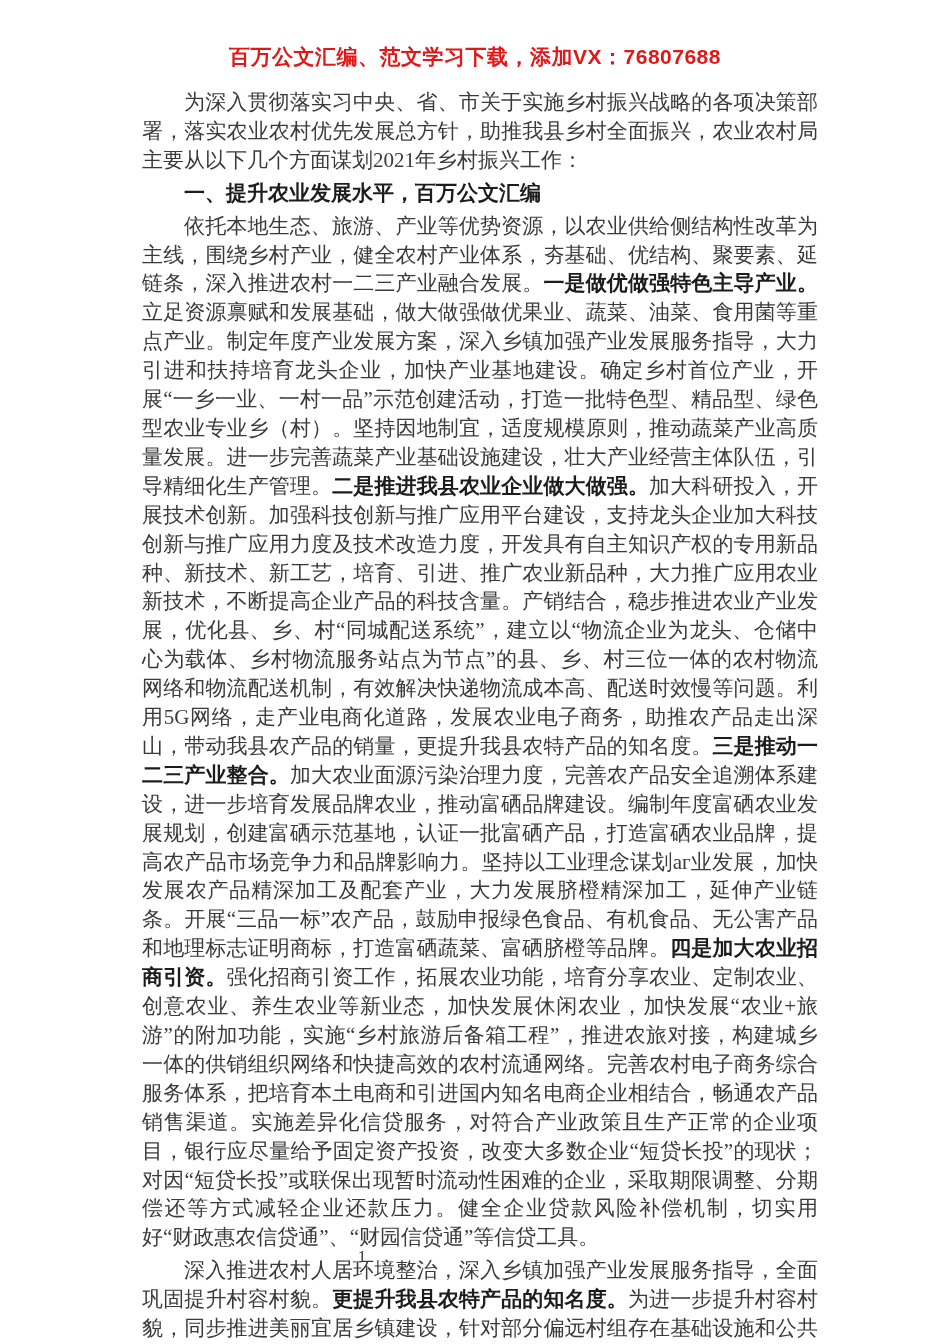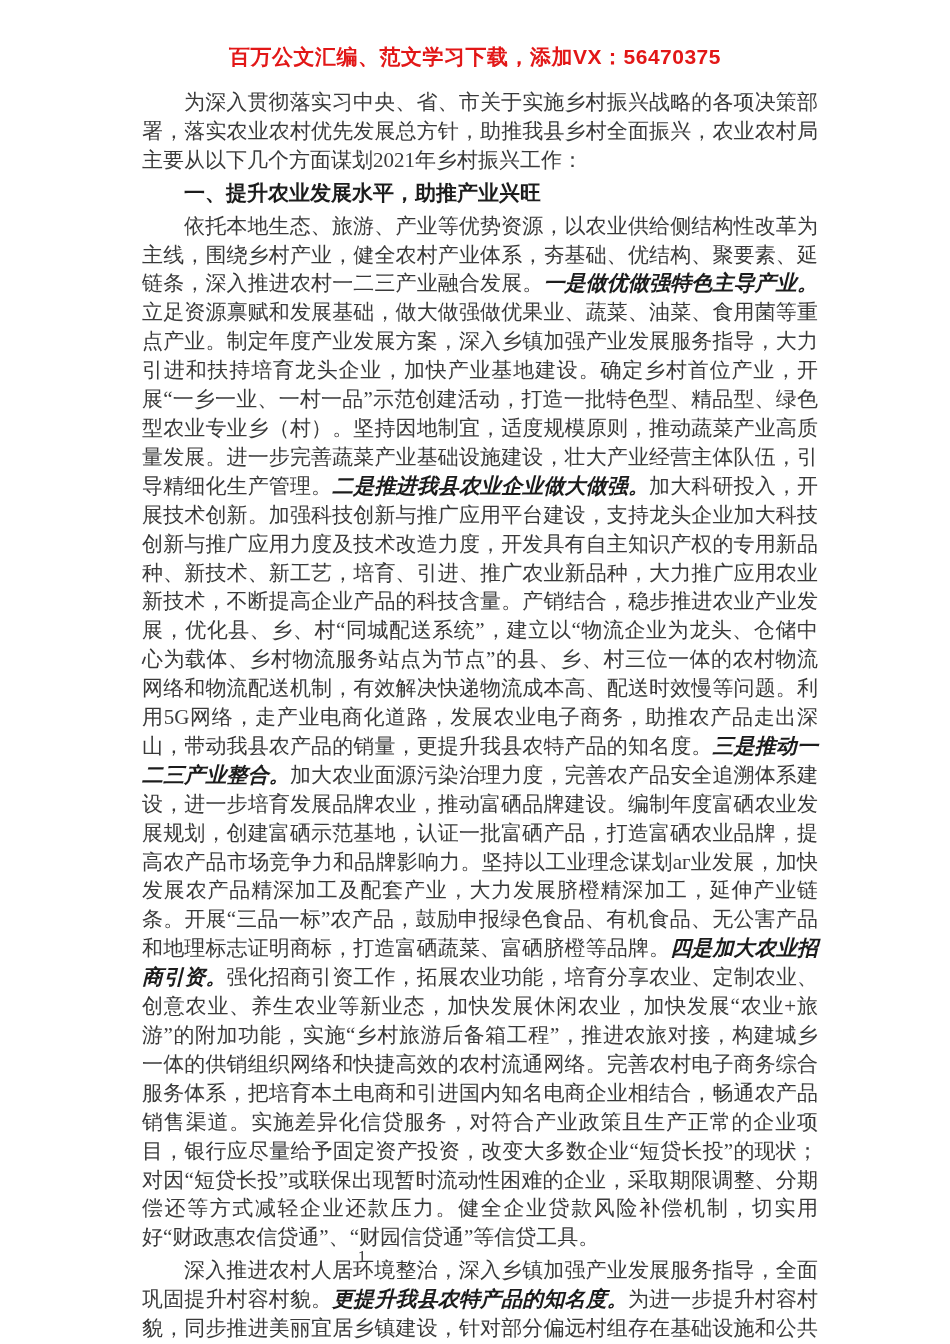--- a/index.html
+++ b/index.html
@@ -30,44 +30,44 @@
     left: 138px;
     width: 684px;
     font-size: 21px;
     line-height: 28.9px;
     color: #3a3a3a;
     text-align: justify;
     text-justify: inter-ideograph;
   }
   p.para { margin: 4px; text-indent: 2em; }
   p.heading { font-weight: 700; color: #1c1c1c; }
-  .b { font-weight: 700; color: #1c1c1c; font-style: italic; }
+  .b { font-weight: 700; color: #1c1c1c; }
   .pagenum {
     position: absolute;
     top: 1246px;
     left: 350px;
     width: 24px;
     text-align: center;
     font-size: 17px;
     line-height: 22px;
     color: #3a3a3a;
   }
 </style>
 </head>
 <body>
 
 <div class="page">
 
-  <div class="promo">百万公文汇编、范文学习下载，添加VX：56470375</div>
+  <div class="promo">百万公文汇编、范文学习下载，添加VX：76807688</div>
 
   <div class="content">
 
     <p class="para">为深入贯彻落实习中央、省、市关于实施乡村振兴战略的各项决策部署，落实农业农村优先发展总方针，助推我县乡村全面振兴，农业农村局主要从以下几个方面谋划2021年乡村振兴工作：</p>
 
-    <p class="para heading">一、提升农业发展水平，助推产业兴旺</p>
+    <p class="para heading">一、提升农业发展水平，百万公文汇编</p>
 
     <p class="para"><span>依托本地生态、旅游、产业等优势资源，以农业供给侧结构性改革为主线，围绕乡村产业，健全农村产业体系，夯基础、优结构、聚要素、延链条，深入推进农村一二三产业融合发展。</span><span class="b">一是做优做强特色主导产业。</span><span>立足资源禀赋和发展基础，做大做强做优果业、蔬菜、油菜、食用菌等重点产业。制定年度产业发展方案，深入乡镇加强产业发展服务指导，大力引进和扶持培育龙头企业，加快产业基地建设。确定乡村首位产业，开展“一乡一业、一村一品”示范创建活动，打造一批特色型、精品型、绿色型农业专业乡（村）。坚持因地制宜，适度规模原则，推动蔬菜产业高质量发展。进一步完善蔬菜产业基础设施建设，壮大产业经营主体队伍，引导精细化生产管理。</span><span class="b">二是推进我县农业企业做大做强。</span><span>加大科研投入，开展技术创新。加强科技创新与推广应用平台建设，支持龙头企业加大科技创新与推广应用力度及技术改造力度，开发具有自主知识产权的专用新品种、新技术、新工艺，培育、引进、推广农业新品种，大力推广应用农业新技术，不断提高企业产品的科技含量。产销结合，稳步推进农业产业发展，优化县、乡、村“同城配送系统”，建立以“物流企业为龙头、仓储中心为载体、乡村物流服务站点为节点”的县、乡、村三位一体的农村物流网络和物流配送机制，有效解决快递物流成本高、配送时效慢等问题。利用5G网络，走产业电商化道路，发展农业电子商务，助推农产品走出深山，带动我县农产品的销量，更提升我县农特产品的知名度。</span><span class="b">三是推动一二三产业整合。</span><span>加大农业面源污染治理力度，完善农产品安全追溯体系建设，进一步培育发展品牌农业，推动富硒品牌建设。编制年度富硒农业发展规划，创建富硒示范基地，认证一批富硒产品，打造富硒农业品牌，提高农产品市场竞争力和品牌影响力。坚持以工业理念谋划аг业发展，加快发展农产品精深加工及配套产业，大力发展脐橙精深加工，延伸产业链条。开展“三品一标”农产品，鼓励申报绿色食品、有机食品、无公害产品和地理标志证明商标，打造富硒蔬菜、富硒脐橙等品牌。</span><span class="b">四是加大农业招商引资。</span><span>强化招商引资工作，拓展农业功能，培育分享农业、定制农业、创意农业、养生农业等新业态，加快发展休闲农业，加快发展“农业+旅游”的附加功能，实施“乡村旅游后备箱工程”，推进农旅对接，构建城乡一体的供销组织网络和快捷高效的农村流通网络。完善农村电子商务综合服务体系，把培育本土电商和引进国内知名电商企业相结合，畅通农产品销售渠道。实施差异化信贷服务，对符合产业政策且生产正常的企业项目，银行应尽量给予固定资产投资，改变大多数企业“短贷长投”的现状；对因“短贷长投”或联保出现暂时流动性困难的企业，采取期限调整、分期偿还等方式减轻企业还款压力。健全企业贷款风险补偿机制，切实用好“财政惠农信贷通”、“财园信贷通”等信贷工具。</span></p>
 
 
     <p class="para"><span>深入推进农村人居环境整治，深入乡镇加强产业发展服务指导，全面巩固提升村容村貌。</span><span class="b">更提升我县农特产品的知名度。</span><span>为进一步提升村容村貌，同步推进美丽宜居乡镇建设，针对部分偏远村组存在基础设施和公共设施短板，部分</span></p>
 
   </div>
 
   <div class="pagenum">1</div>
 

